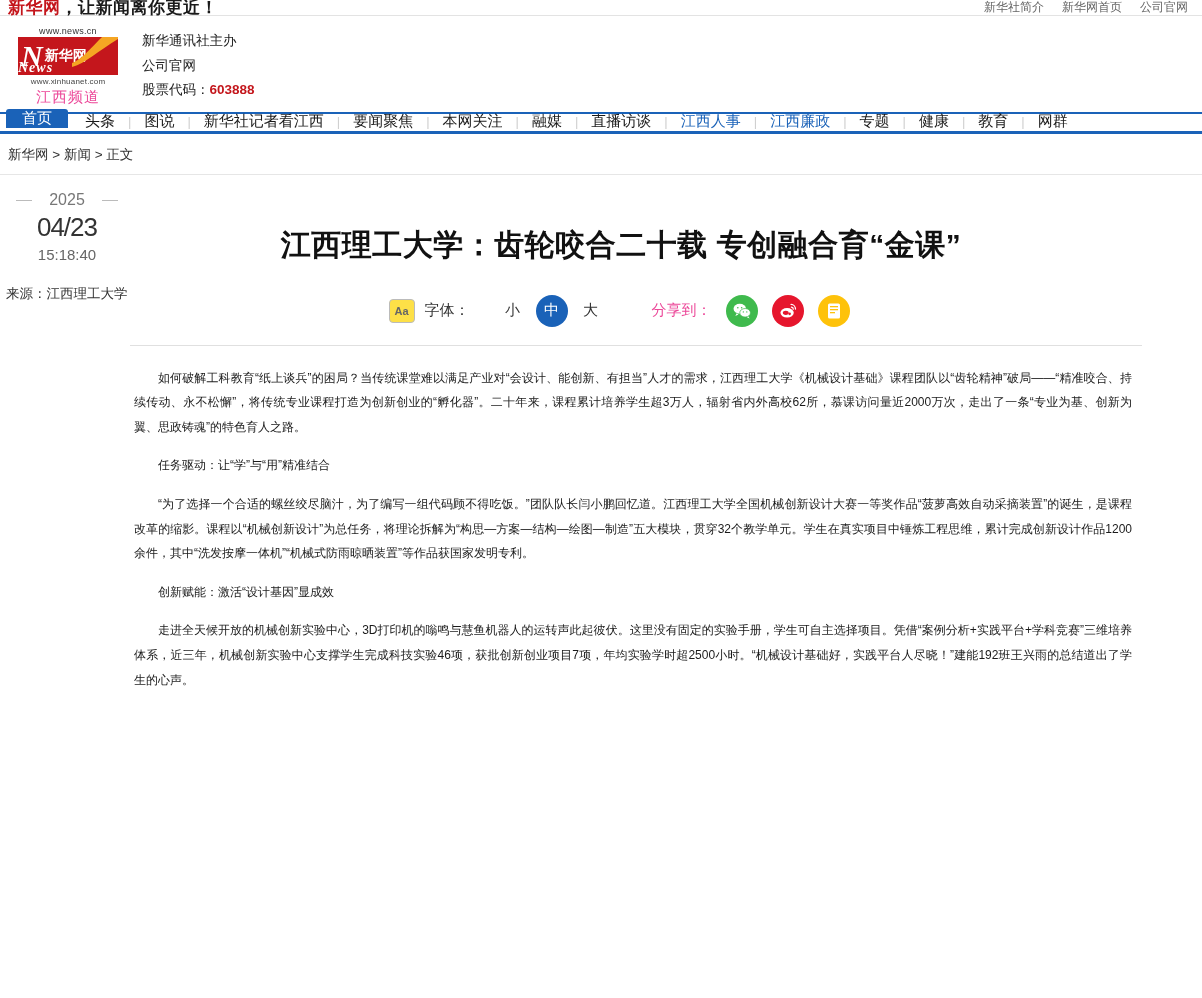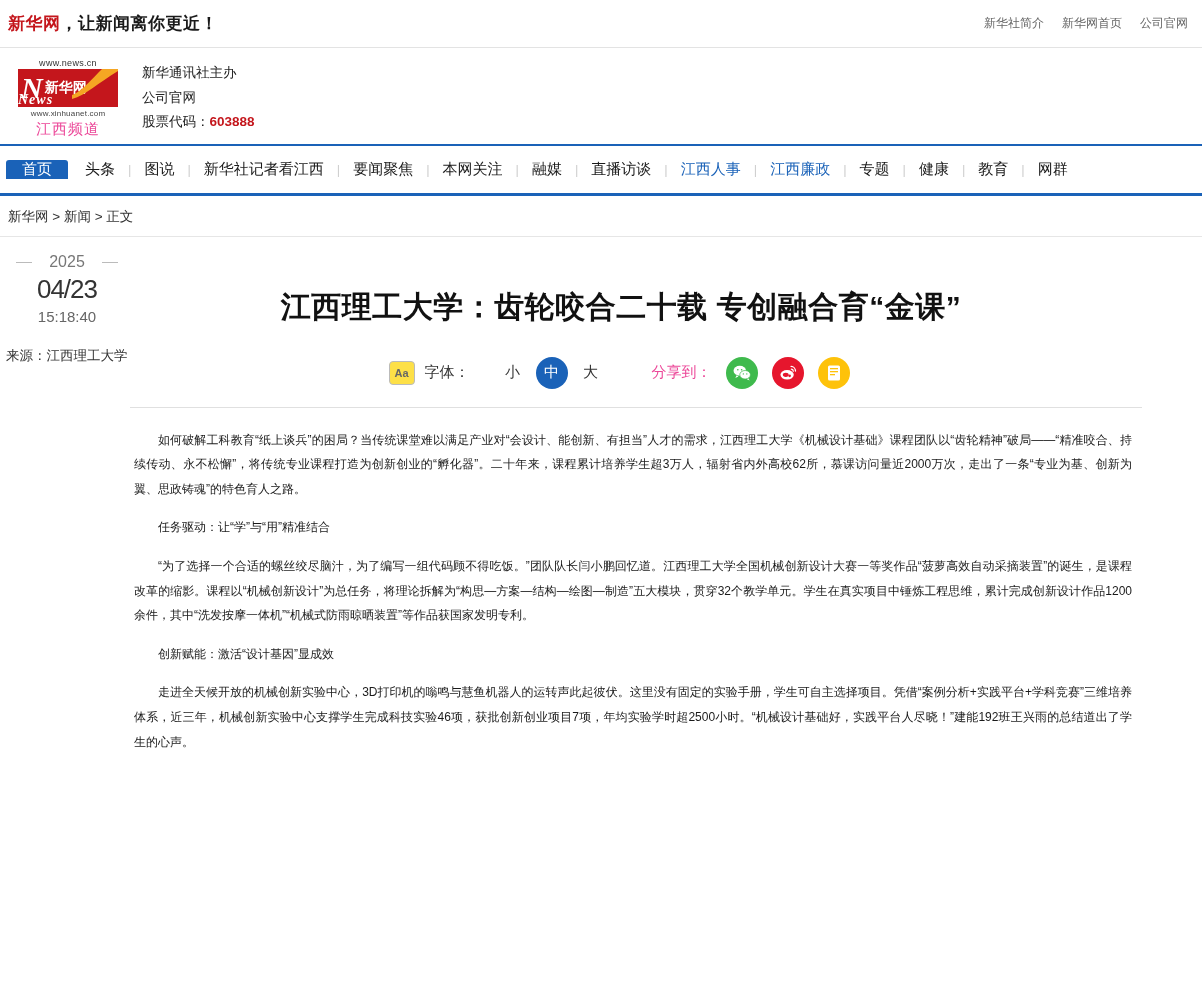--- a/index.html
+++ b/index.html
@@ -7,21 +7,21 @@
     margin: 0; padding: 0;
     width: 1202px; height: 998px;
     overflow: hidden;
     background: #ffffff;
     font-family: "Liberation Sans", sans-serif;
     color: #222;
   }
 
   
   .topbar {
-    height: 48px;
+    height: 16px;
     border-bottom: 1px solid #e3e3e3;
     display: flex;
     align-items: center;
     justify-content: space-between;
     padding: 0 14px 0 8px;
     background: #fff;
   }
   .topbar-slogan {
     font-size: 17px;
     font-weight: bold;
@@ -114,23 +114,23 @@
     line-height: 1.85;
     padding-left: 8px;
   }
   .masthead-info .code-label { color: #222; }
   .masthead-info .code-val { color: #c4161c; font-weight: bold; }
 
   
   .nav {
     border-top: 2px solid #1a62b8;
     border-bottom: 3px solid #1a62b8;
-    height: 52px;
-    display: flex;
-    align-items: center;
+    height: 22px;
+    display: flex;
+    align-items: flex-end;
     background: #fff;
     padding-left: 6px;
   }
   .nav-home {
     background: #1a62b8;
     color: #fff;
     font-size: 15px;
     display: flex;
     align-items: center;
     padding: 0 16px;

